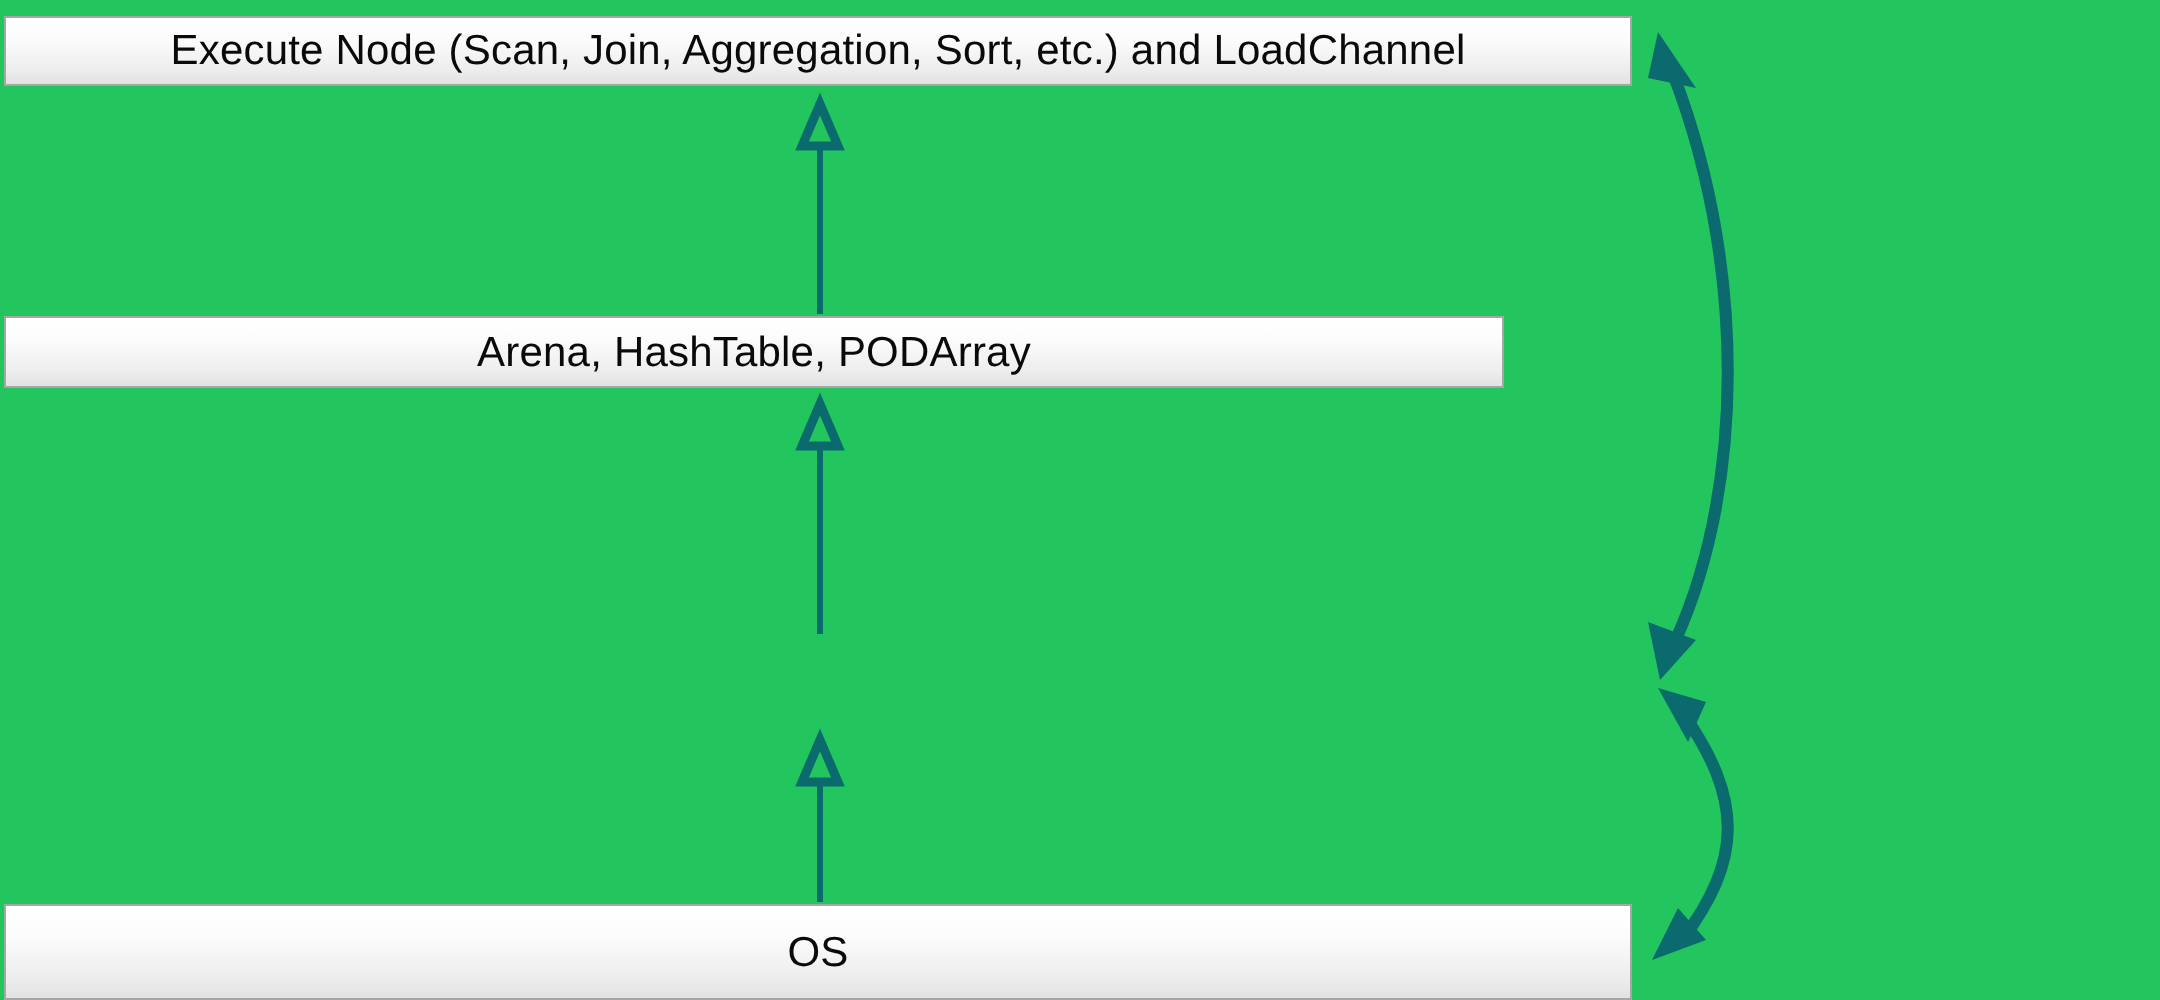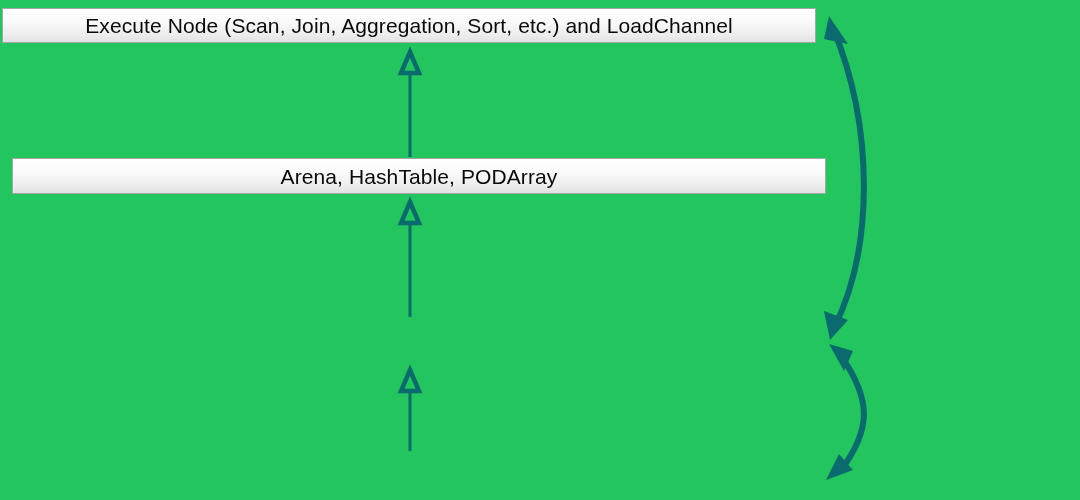--- a/index.html
+++ b/index.html
@@ -33,23 +33,23 @@
     letter-spacing: 0.1px;
     white-space: nowrap;
   }
   #box-execute-node {
     left: 2px;
     top: 8px;
     width: 814px;
     height: 35px;
   }
   #box-arena {
-    left: 12px;
+    left: 2px;
     top: 158px;
-    width: 814px;
+    width: 750px;
     height: 36px;
   }
   #box-allocator {
     left: 2px;
     top: 318px;
     width: 814px;
     height: 42px;
   }
   #box-os {
     left: 2px;
@@ -73,20 +73,23 @@
 
   <div class="layer-box" id="box-execute-node">
     <span class="layer-label">Execute Node (Scan, Join, Aggregation, Sort, etc.) and LoadChannel</span>
   </div>
 
   <div class="layer-box" id="box-arena">
     <span class="layer-label">Arena, HashTable, PODArray</span>
   </div>
 
 
+  <div class="layer-box" id="box-os">
+    <span class="layer-label">OS</span>
+  </div>
 
   <svg class="arrow-svg" viewBox="0 0 1080 500">
 
     <g>
       <line x1="410" y1="157" x2="410" y2="72" stroke="#0a6a6e" stroke-width="3"></line>
       <path d="M 410 52 L 419 73 L 401 73 Z" fill="none" stroke="#0a6a6e" stroke-width="4.5" stroke-linejoin="miter"></path>
     </g>
 
     <g>
       <line x1="410" y1="317" x2="410" y2="222" stroke="#0a6a6e" stroke-width="3"></line>

